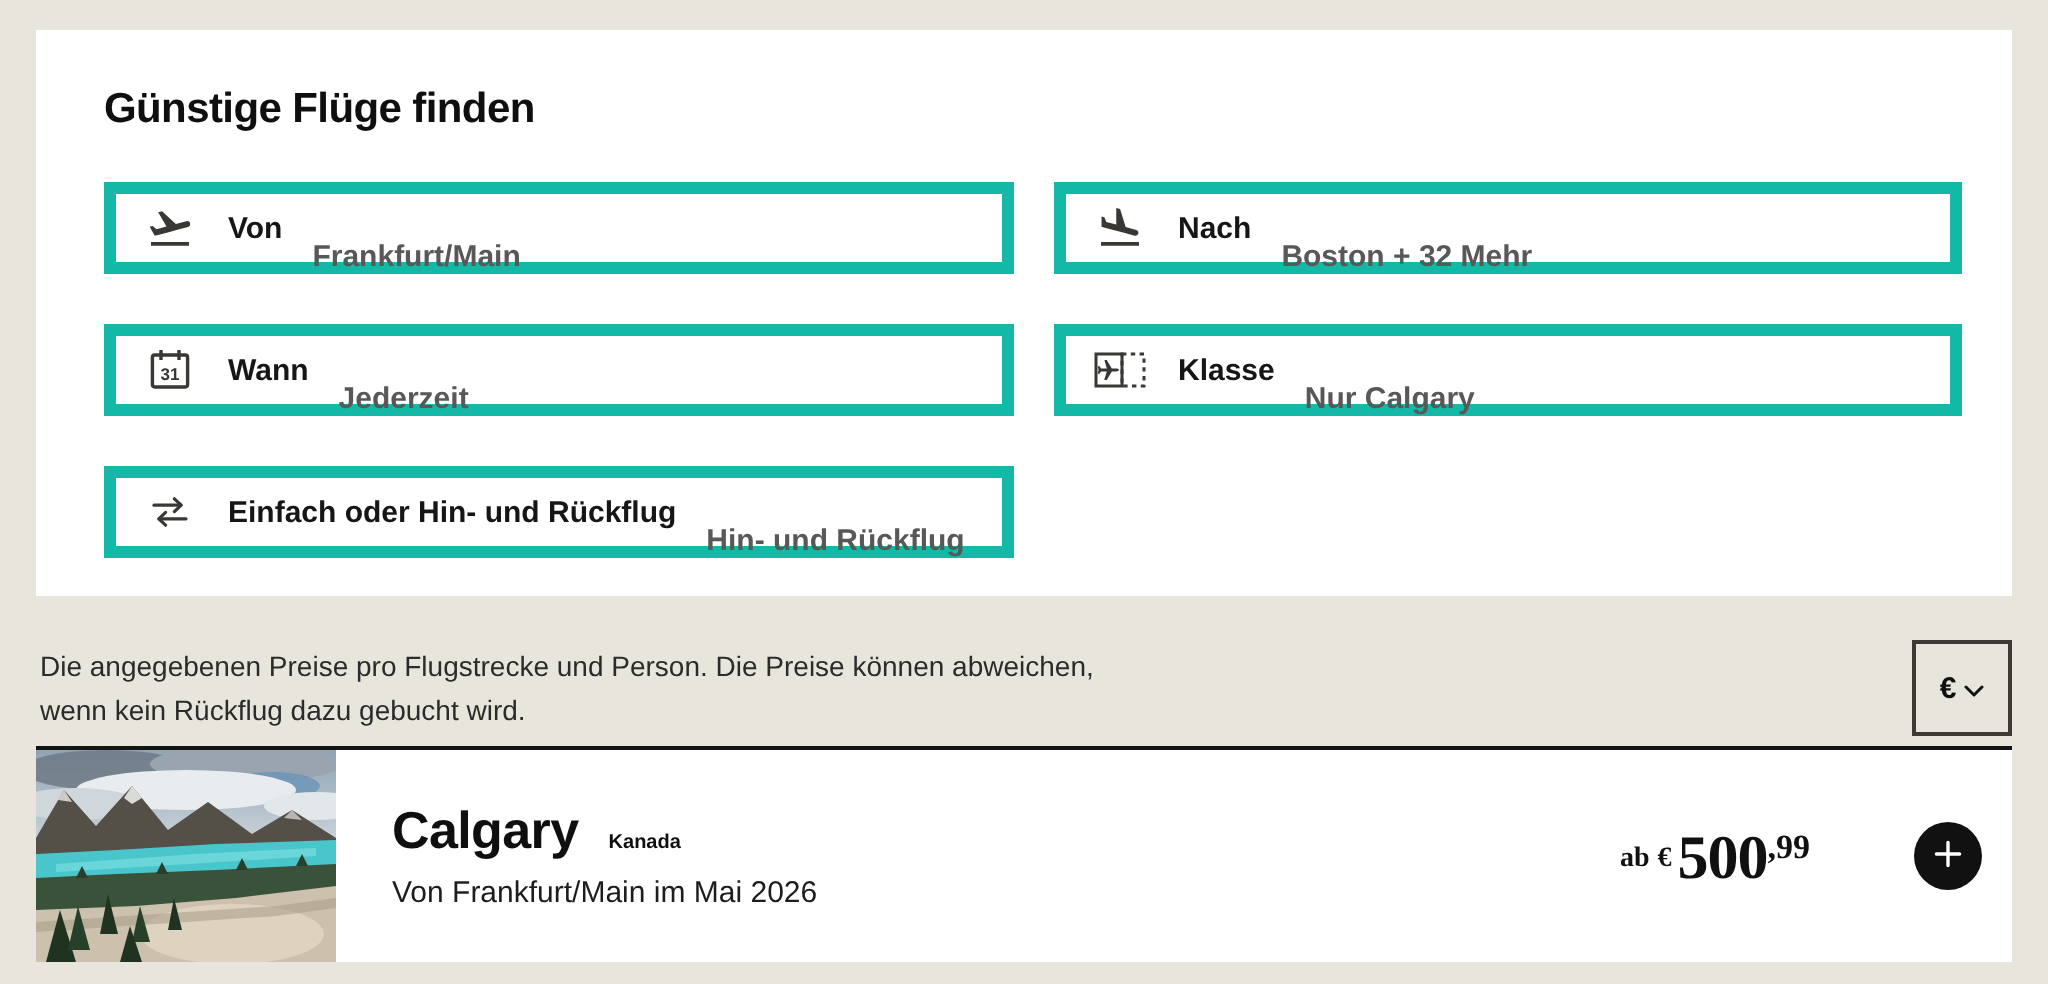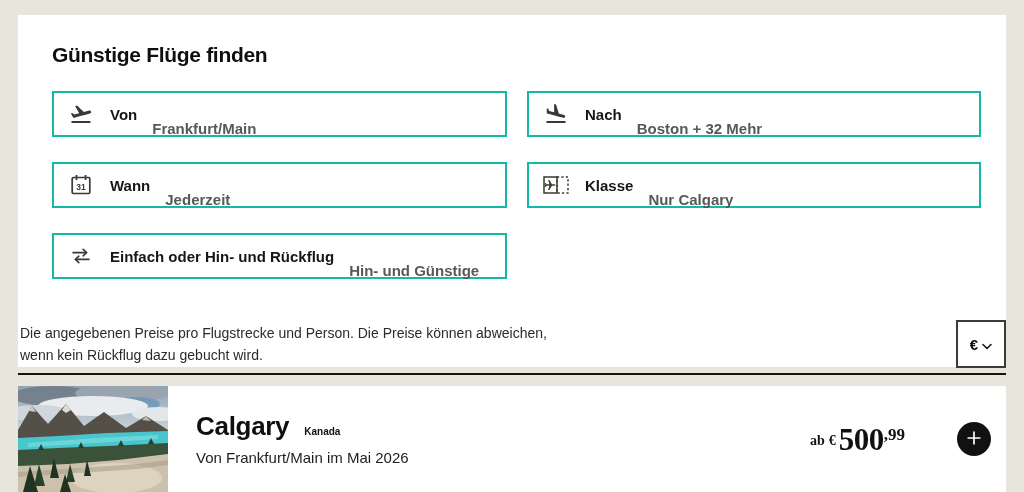--- a/index.html
+++ b/index.html
@@ -4,43 +4,43 @@
 <style>
   * { margin:0; padding:0; box-sizing:border-box; }
   html,body { width:1024px; height:492px; }
   body {
     position:relative; overflow:hidden;
     background:#e8e5dc;
     font-family:"Liberation Sans","DejaVu Sans",sans-serif;
     color:#111;
   }
   
-  .search-card { position:absolute; left:18px; top:15px; width:988px; height:352px; background:#fff; }
+  .search-card { position:absolute; left:18px; top:15px; width:988px; height:283px; background:#fff; }
   .card-title { position:absolute; left:34px; top:28px; font-size:21px; font-weight:800; letter-spacing:-0.3px; color:#0f0f0f; }
   .fields { position:absolute; left:34px; top:76px; width:929px; display:grid; grid-template-columns:455px 454px; column-gap:20px; row-gap:25px; }
   .field {
-    height:46px; border:2px solid #14b8a6; background:#fff;
+    height:46px; border:6px solid #14b8a6; background:#fff;
     display:flex; align-items:center; padding:0 10px 0 13px;
     cursor:pointer; text-align:left; font-family:inherit;
   }
   .field .icn { width:28px; display:flex; justify-content:center; align-items:flex-start; margin-right:15px; color:#3a3835; flex:none; }
   .field .lbl { font-size:15px; font-weight:700; color:#161616; margin-right:15px; white-space:nowrap; }
   .field .val { font-size:15px; font-weight:700; color:#585858; white-space:nowrap;margin-top:28px; }
   
   .notice { position:absolute; left:0; top:315px; width:1024px; height:46px; }
   .notice-text { position:absolute; left:20px; top:7px; font-size:14px; line-height:22px; color:#2b2b2b; }
   .currency-btn {
     position:absolute; right:18px; top:5px; width:50px; height:48px;
     border:2px solid #3e3b36; background:transparent; cursor:pointer;
     display:flex; align-items:center; justify-content:center; gap:4px;
     font-family:inherit; font-size:15px; font-weight:700; color:#0f0f0f;
   }
   .separator { position:absolute; left:18px; top:373px; width:988px; height:2px; background:#141414; }
   
-  .result-card { position:absolute; left:18px; top:375px; width:988px; height:106px; background:#fff; cursor:pointer;margin-top:11px; }
+  .result-card { position:absolute; left:18px; top:375px; width:988px; height:106px; background:#fff; cursor:pointer; }
   .photo { position:absolute; left:0; top:0; width:150px; height:106px; overflow:hidden; }
   .photo svg { display:block; }
   .info { position:absolute; left:178px; top:25px; }
   .title-row { display:flex; align-items:baseline; }
   .city { font-size:26px; font-weight:800; letter-spacing:-0.3px; color:#0f0f0f; }
   .country { font-size:10px; font-weight:700; margin-left:15px; color:#0f0f0f; }
   .subtitle { margin-top:7px; font-size:15px; color:#1d1d1d; }
   .price { position:absolute; right:101px; top:38px; display:flex; align-items:flex-start;font-family:Liberation Serif, serif; }
   .price-prefix, .price-currency { font-size:14px; font-weight:700; margin-top:9px; }
   .price-prefix { margin-right:4px; }
@@ -110,21 +110,21 @@
     <button class="field">
       <span class="icn">
         <svg width="24" height="20" viewBox="0 0 24 20" fill="none" stroke="currentColor" stroke-width="1.6" stroke-linecap="round" stroke-linejoin="round">
           <path d="M4 6.6h13.4"></path>
             <path d="M14.2 3.4l3.4 3.2-3.4 3.2"></path>
           <path d="M20 13.4H6.6"></path>
             <path d="M9.8 10.2l-3.4 3.2 3.4 3.2"></path>
         </svg>
       </span>
       <span class="lbl">Einfach oder Hin- und Rückflug</span>
-      <span class="val">Hin- und Günstige</span>
+      <span class="val">Hin- und Rückflug</span>
     </button>
 
   </div>
 </section>
 
 <div class="notice">
   <div class="notice-text">
     <div>Die angegebenen Preise pro Flugstrecke und Person. Die Preise können abweichen,</div>
     <div>wenn kein Rückflug dazu gebucht wird.</div>
   </div>

